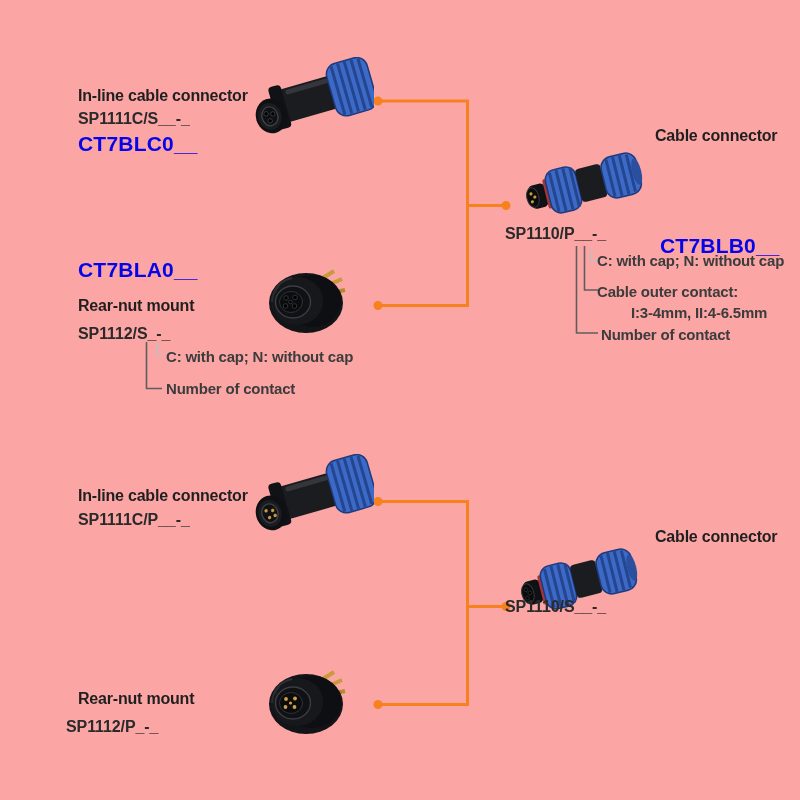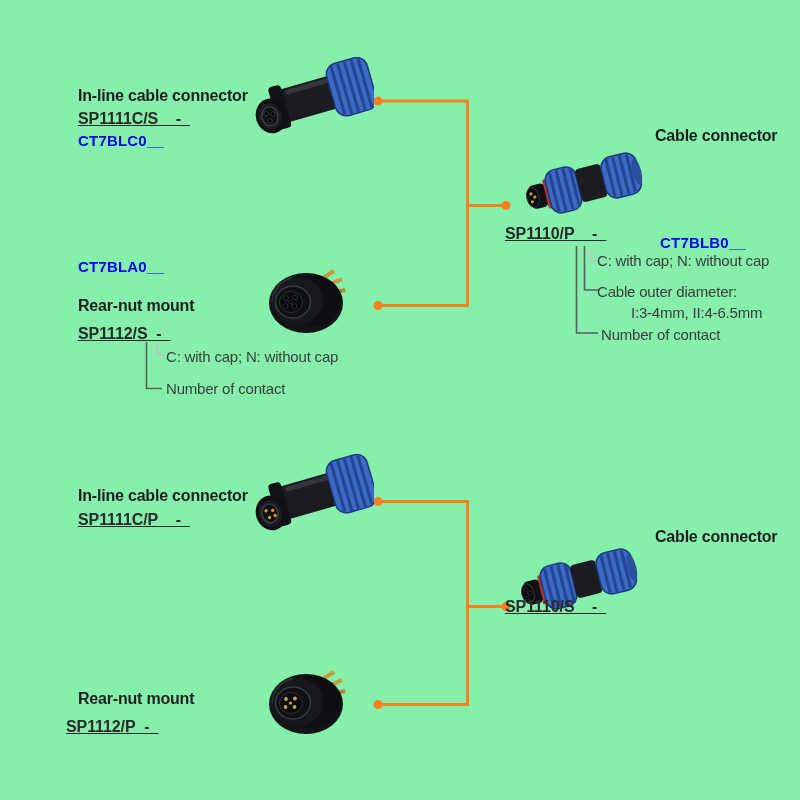--- a/index.html
+++ b/index.html
@@ -1,24 +1,24 @@
 <!DOCTYPE html>
 <html style="--accent_orange: #F8811F; --code_blue: #0505E8; --heading_text: #1F1F1F; --part_text: #2A2A2A; --callout_text: #3C3C3C; --callout_line: #5E5E5E; --callout_line_light: #C0C0C0; --connector_blue: #3D6AC6; --connector_black: #17181C; --pin_gold: #C79A3A;"><head>
 <meta charset="utf-8">
 <style>
   html,body{margin:0;padding:0;background:#ffffff;}
   .canvas{
-    position:relative;width:800px;height:800px;background:#86efac;
+    position:relative;width:800px;height:800px;background:#fca5a5;
     font-family:"Liberation Sans",sans-serif;overflow:hidden;
   }
   .abs{position:absolute;white-space:nowrap;line-height:1.15;}
   .h{font-size:16px;font-weight:700;color:var(--heading_text);letter-spacing:-0.2px;}
-  .part{font-size:16px;font-weight:600;color:var(--part_text);letter-spacing:-0.1px;text-decoration:underline;}
-  .code{font-size:15px;font-weight:800;color:var(--code_blue);letter-spacing:0.2px;}
-  .callout{font-size:15px;font-weight:400;color:var(--callout_text);letter-spacing:-0.2px;}
+  .part{font-size:16px;font-weight:600;color:var(--part_text);letter-spacing:-0.1px;}
+  .code{font-size:21px;font-weight:800;color:var(--code_blue);letter-spacing:0.2px;}
+  .callout{font-size:15px;font-weight:700;color:var(--callout_text);letter-spacing:-0.2px;}
   svg.overlay{position:absolute;left:0;top:0;pointer-events:none;}
   .oline{fill:none;stroke:var(--accent_orange);stroke-width:3;}
   .odot{fill:var(--accent_orange);}
   .cline{fill:none;stroke:var(--callout_line);stroke-width:1.6;}
   .cline.light{stroke:var(--callout_line_light);}
   .photo{position:absolute;}
 </style>
 </head>
 <body>
 
@@ -79,21 +79,21 @@
       <path d="M27 22 V62 M34 21 V63 M41 21 V63 M48 22 V62" stroke="#24458f" stroke-width="3"></path>
       <rect x="52" y="25" width="26" height="34" rx="4" fill="#1b1c20"></rect>
       <rect x="78" y="21" width="36" height="42" rx="11" fill="#3d6ac6" stroke="#1c3a7e" stroke-width="1.5"></rect>
       <path d="M85 23 V61 M92 22 V62 M99 22 V62 M106 23 V61" stroke="#24458f" stroke-width="3"></path>
       <ellipse cx="112" cy="42" rx="4.5" ry="13.5" fill="#2a4f9f"></ellipse>
     </g>
   </svg>
   <div class="abs part" style="left:505px;top:225px">SP1110/P__-_</div>
   <div class="abs code" style="left:660px;top:234px">CT7BLB0__</div>
   <div class="abs callout" style="left:597px;top:252px">C: with cap; N: without cap</div>
-  <div class="abs callout" style="left:597px;top:283px">Cable outer diameter:</div>
+  <div class="abs callout" style="left:597px;top:283px">Cable outer contact:</div>
   <div class="abs callout" style="left:631px;top:304px">I:3-4mm, II:4-6.5mm</div>
   <div class="abs callout" style="left:601px;top:326px">Number of contact</div>
 
   <div class="abs code" style="left:78px;top:258px">CT7BLA0__</div>
   <div class="abs h" style="left:78px;top:297px">Rear-nut mount</div>
   <div class="abs part" style="left:78px;top:325px">SP1112/S_-_</div>
   <svg class="photo" style="left:256px;top:263px" width="94" height="72" viewBox="0 0 94 72">
     <path d="M62 18 L78 8" stroke="#c79a3a" stroke-width="4"></path>
     <path d="M68 24 L86 16" stroke="#c79a3a" stroke-width="4"></path>
     <path d="M71 31 L89 27" stroke="#b8882f" stroke-width="4"></path>

